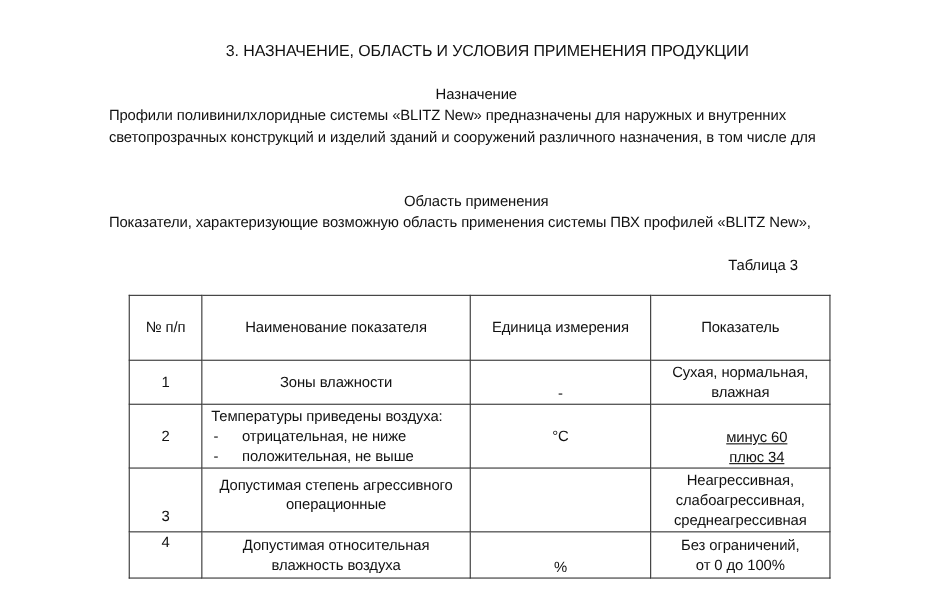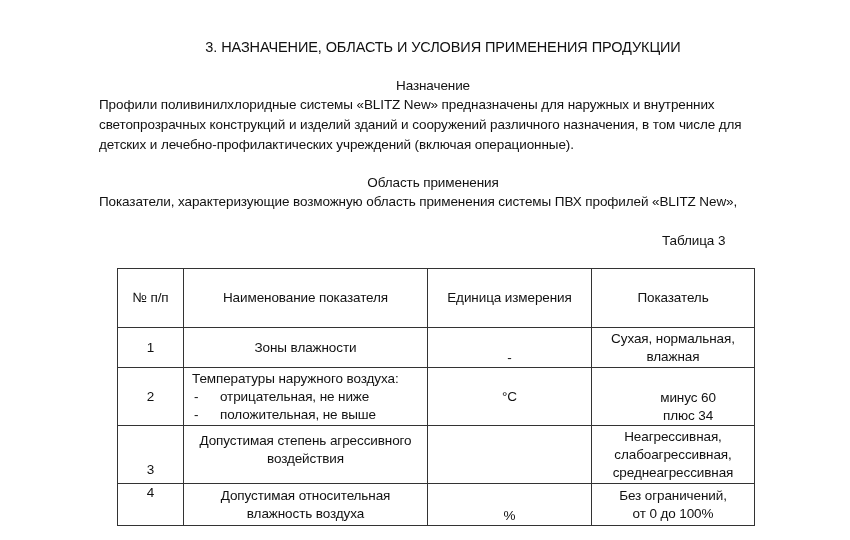--- a/index.html
+++ b/index.html
@@ -33,34 +33,33 @@
     .c3 { width: 163px; }
     .c4 { width: 162px; }
     .r-head { height: 59px; }
     .r1 { height: 40px; }
     .r2 { height: 58px; }
     .r3 { height: 58px; }
     .r4 { height: 42px; }
     .listcell { text-align: left !important; padding-left: 8px !important; }
     .li { display: flex; }
     .li .dash { width: 26px; display: inline-block; padding-left: 2px; }
-    .valcell-left { text-align: center; padding-left: 30px !important; }
+    .valcell-left { text-align: center; padding-left: 30px !important; text-decoration: underline; }
     .bottom-align { vertical-align: bottom !important; }
     .top-align { vertical-align: top !important; }
   </style>
 </head>
 <body>
 
 <div class="abs section-title">3.  НАЗНАЧЕНИЕ, ОБЛАСТЬ И УСЛОВИЯ ПРИМЕНЕНИЯ ПРОДУКЦИИ</div>
 
 <div class="abs subhead" style="top:78px;">Назначение</div>
 <div class="abs para" style="top:95px;">
   <div>Профили поливинилхлоридные системы «BLITZ New» предназначены для наружных и внутренних</div>
   <div>светопрозрачных конструкций и изделий зданий и сооружений различного назначения, в том числе для</div>
-  <div>детских и лечебно-профилактических учреждений (включая операционные).</div>
 </div>
 
 <div class="abs subhead" style="top:175px;">Область применения</div>
 <div class="abs para" style="top:192px;">
   <div>Показатели, характеризующие возможную область применения системы ПВХ профилей «BLITZ New»,</div>
 </div>
 
 <div class="abs table-caption">Таблица 3</div>
 
 <table class="spec">
@@ -78,42 +77,42 @@
     <td class="bottom-align">-</td>
     <td>
       <div>Сухая, нормальная,</div>
       <div>влажная</div>
     </td>
   </tr>
 
   <tr class="r2">
     <td>2</td>
     <td class="listcell">
-      <div>Температуры наружного воздуха:</div>
+      <div>Температуры приведены воздуха:</div>
       <div class="li">
         <span class="dash">-</span>
         <span>отрицательная, не ниже</span>
       </div>
       <div class="li">
         <span class="dash">-</span>
         <span>положительная, не выше</span>
       </div>
     </td>
     <td>°С</td>
     <td class="valcell-left bottom-align">
       <div>минус 60</div>
       <div>плюс 34</div>
     </td>
   </tr>
 
   <tr class="r3">
     <td class="bottom-align" style="padding-bottom:4px;">3</td>
     <td style="padding-bottom:10px;">
       <div>Допустимая степень агрессивного</div>
-      <div>воздействия</div>
+      <div>операционные</div>
     </td>
     <td></td>
     <td>
       <div>Неагрессивная,</div>
       <div>слабоагрессивная,</div>
       <div>среднеагрессивная</div>
     </td>
   </tr>
 
   <tr class="r4">

